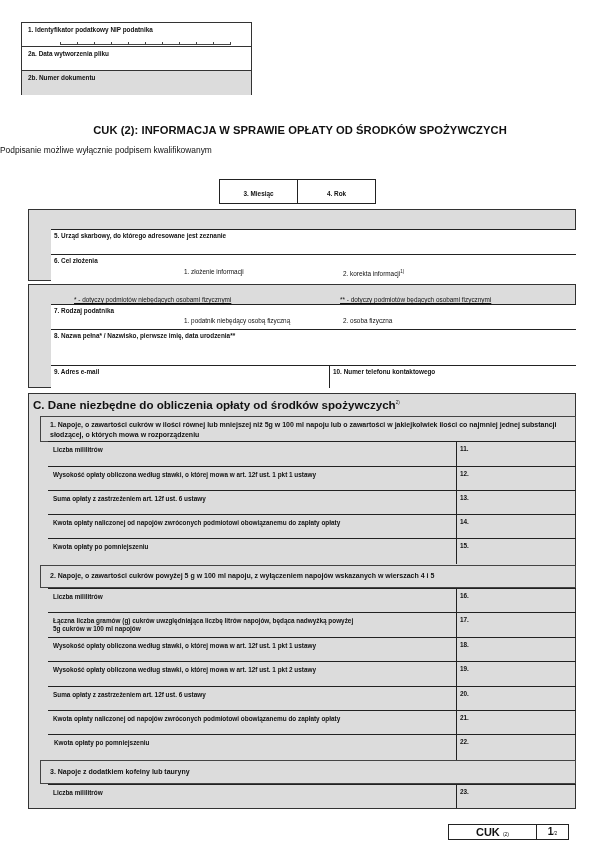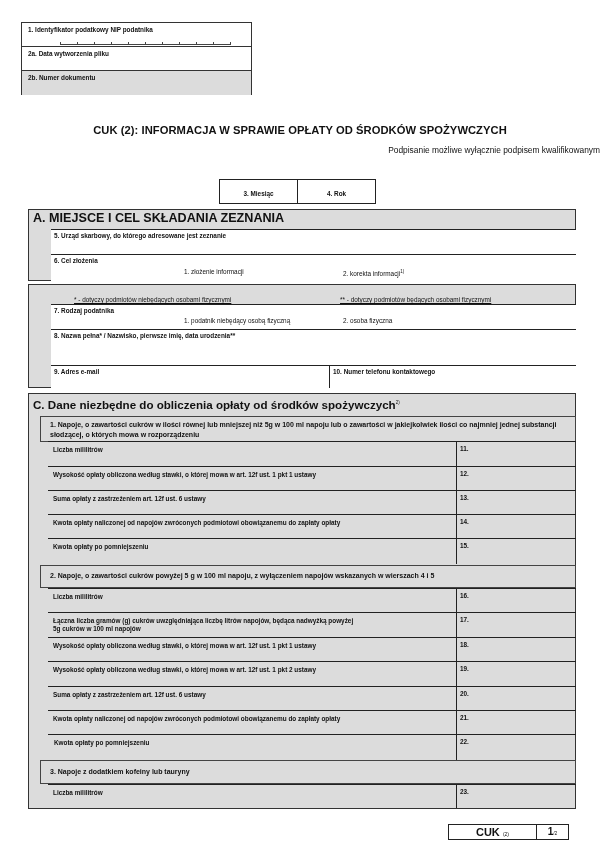--- a/index.html
+++ b/index.html
@@ -10,21 +10,21 @@
   .opt { font-size: 6.4px; line-height: 8px; }
   .gray { background: #dcdcdc; }
 
   
   #hdr { left: 21px; top: 22px; width: 231px; height: 73px; border: 1px solid #333; }
   #hdr .row { position: absolute; left: 0; width: 100%; border-bottom: 1px solid #333; padding: 3px 0 0 6px; }
   #nip-ticks { position: absolute; left: 38px; top: 19px; width: 171px; height: 3px; border-bottom: 1px solid #444; display: flex; justify-content: space-between; }
   #nip-ticks span { width: 1px; height: 3px; background: #444; }
 
   #title { left: 0; width: 600px; top: 124px; text-align: center; font-size: 11.2px; font-weight: bold; letter-spacing: 0.05px; }
-  #subtitle { left: 0; width: 600px; top: 145px; text-align: right; font-size: 8.4px; }
+  #subtitle { left: 0; width: 600px; top: 145px; text-align: left; font-size: 8.4px; }
 
   #period { left: 219px; top: 179px; width: 157px; height: 25px; border: 1px solid #222; display: flex; }
   #period .cell { flex: 1; text-align: center; padding-top: 2px; }
   #period .cell + .cell { border-left: 1px solid #222; }
 
   .sect { left: 28px; width: 548px; border: 1px solid #333; background: #dcdcdc; }
   .sect-title { position: absolute; left: 4px; font-weight: bold; }
   .frow { position: absolute; background: #fff; border-top: 1px solid #222; padding: 2px 0 0 3px; }
 
   .sub-head { position: absolute; left: 40px; width: 536px; background: #dcdcdc; border: 1px solid #444; padding: 3px 0 0 9px; font-size: 7px; font-weight: bold; line-height: 10px; }
@@ -68,21 +68,20 @@
 
 <div id="title" class="abs">CUK (2): INFORMACJA W SPRAWIE OPŁATY OD ŚRODKÓW SPOŻYWCZYCH</div>
 <div id="subtitle" class="abs">Podpisanie możliwe wyłącznie podpisem kwalifikowanym</div>
 
 <div id="period" class="abs">
   <div class="cell"><span class="lbl">3. Miesiąc</span></div>
   <div class="cell"><span class="lbl">4. Rok</span></div>
 </div>
 
 <div class="abs sect" style="top:209px;height:72px;">
-  <div class="sect-title" style="top:1px;font-size:12.6px;">A. MIEJSCE I CEL SKŁADANIA ZEZNANIA</div>
   <div class="frow" style="left:22px;top:19px;width:525px;height:25px;">
     <div class="lbl">5. Urząd skarbowy, do którego adresowane jest zeznanie</div>
   </div>
   <div class="frow" style="left:22px;top:44px;width:525px;height:27px;">
     <div class="lbl">6. Cel złożenia</div>
     <div class="abs opt" style="left:133px;top:13px;">1. złożenie informacji</div>
     <div class="abs opt" style="left:292px;top:13px;">
       <span>2. korekta  informacji</span><sup style="font-size:4.5px;">1)</sup>
     </div>
   </div>

